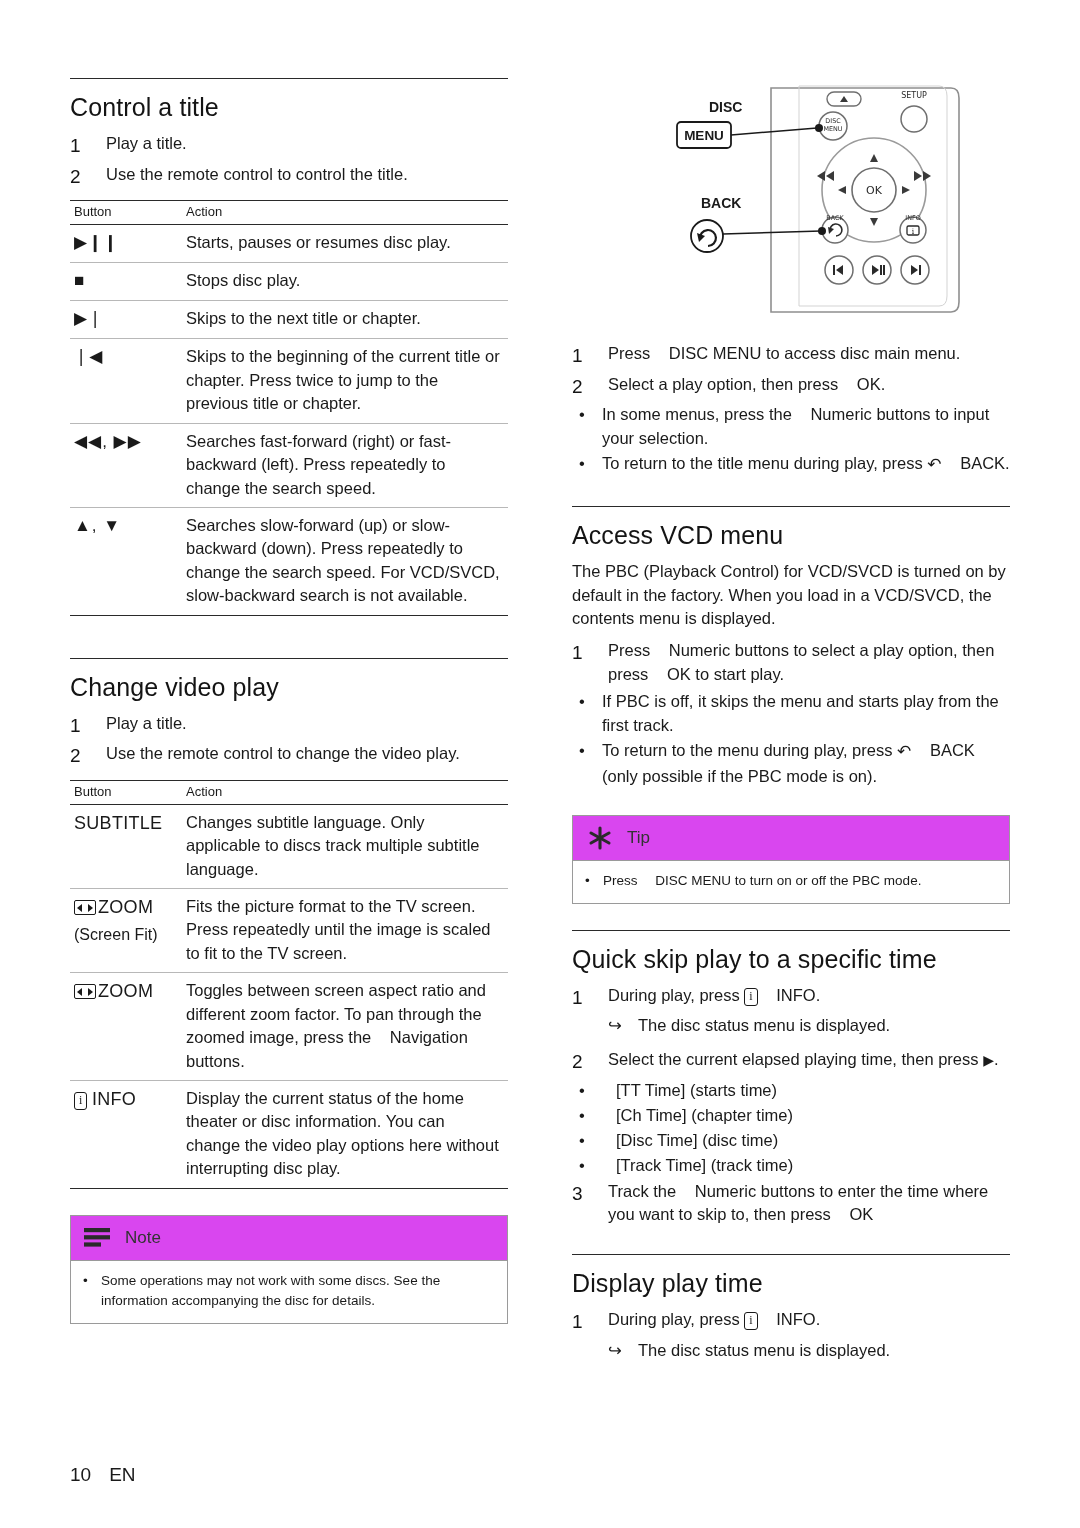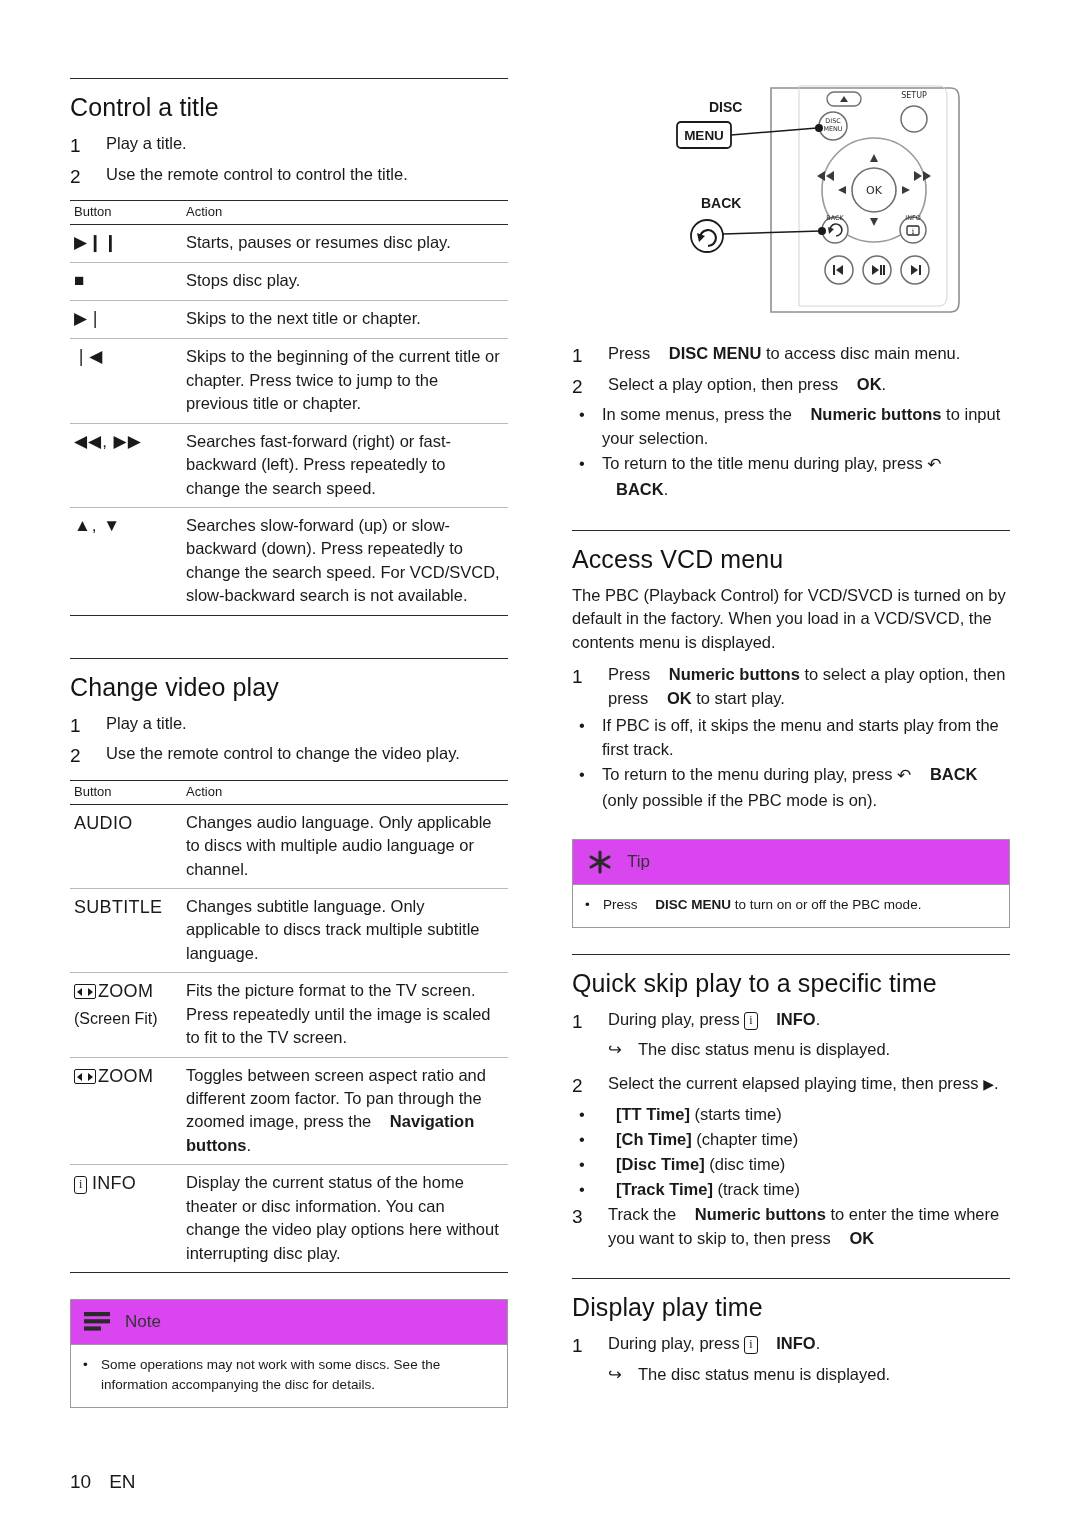--- a/index.html
+++ b/index.html
@@ -114,27 +114,27 @@
   .note-body li, .tip-body li {
     display: flex;
     font-size: 13.5px;
     line-height: 1.5;
   }
   .note-body li .bul, .tip-body li .bul { width: 18px; flex:0 0 18px; }
 
   .footer {
     position: absolute;
     left: 70px;
-    bottom: 35px;
+    bottom: 42px;
     font-size: 19px;
     color: #1a1a1a;
   }
   .footer .pg { margin-right: 18px; }
 
-  .b { font-weight: bold; padding-left: 14px; }
+  .b { font-weight: normal; padding-left: 14px; }
 
   
   .remote-wrap {
     width: 100%;
     display: flex;
     justify-content: center;
     margin: 6px 0 18px 0;
   }
   svg.remote { display:block; }
 
@@ -242,24 +242,20 @@
       </ol>
 
       <table class="btbl">
         <thead>
           <tr>
             <th>Button</th>
             <th>Action</th>
           </tr>
         </thead>
         <tbody>
-          <tr>
-            <td class="bcell"><span class="bigbtn">AUDIO</span></td>
-            <td>Changes audio language. Only applicable to discs with multiple audio language or channel.</td>
-          </tr>
           <tr>
             <td class="bcell"><span class="bigbtn">SUBTITLE</span></td>
             <td>Changes subtitle language. Only applicable to discs track multiple subtitle language.</td>
           </tr>
           <tr>
             <td class="bcell">
               <span class="chip-zoom"></span><span class="bigbtn">ZOOM</span>
               <div style="font-size:16px;margin-top:3px">(Screen Fit)</div>
             </td>
             <td>Fits the picture format to the TV screen. Press repeatedly until the image is scaled to fit to the TV screen.</td>

